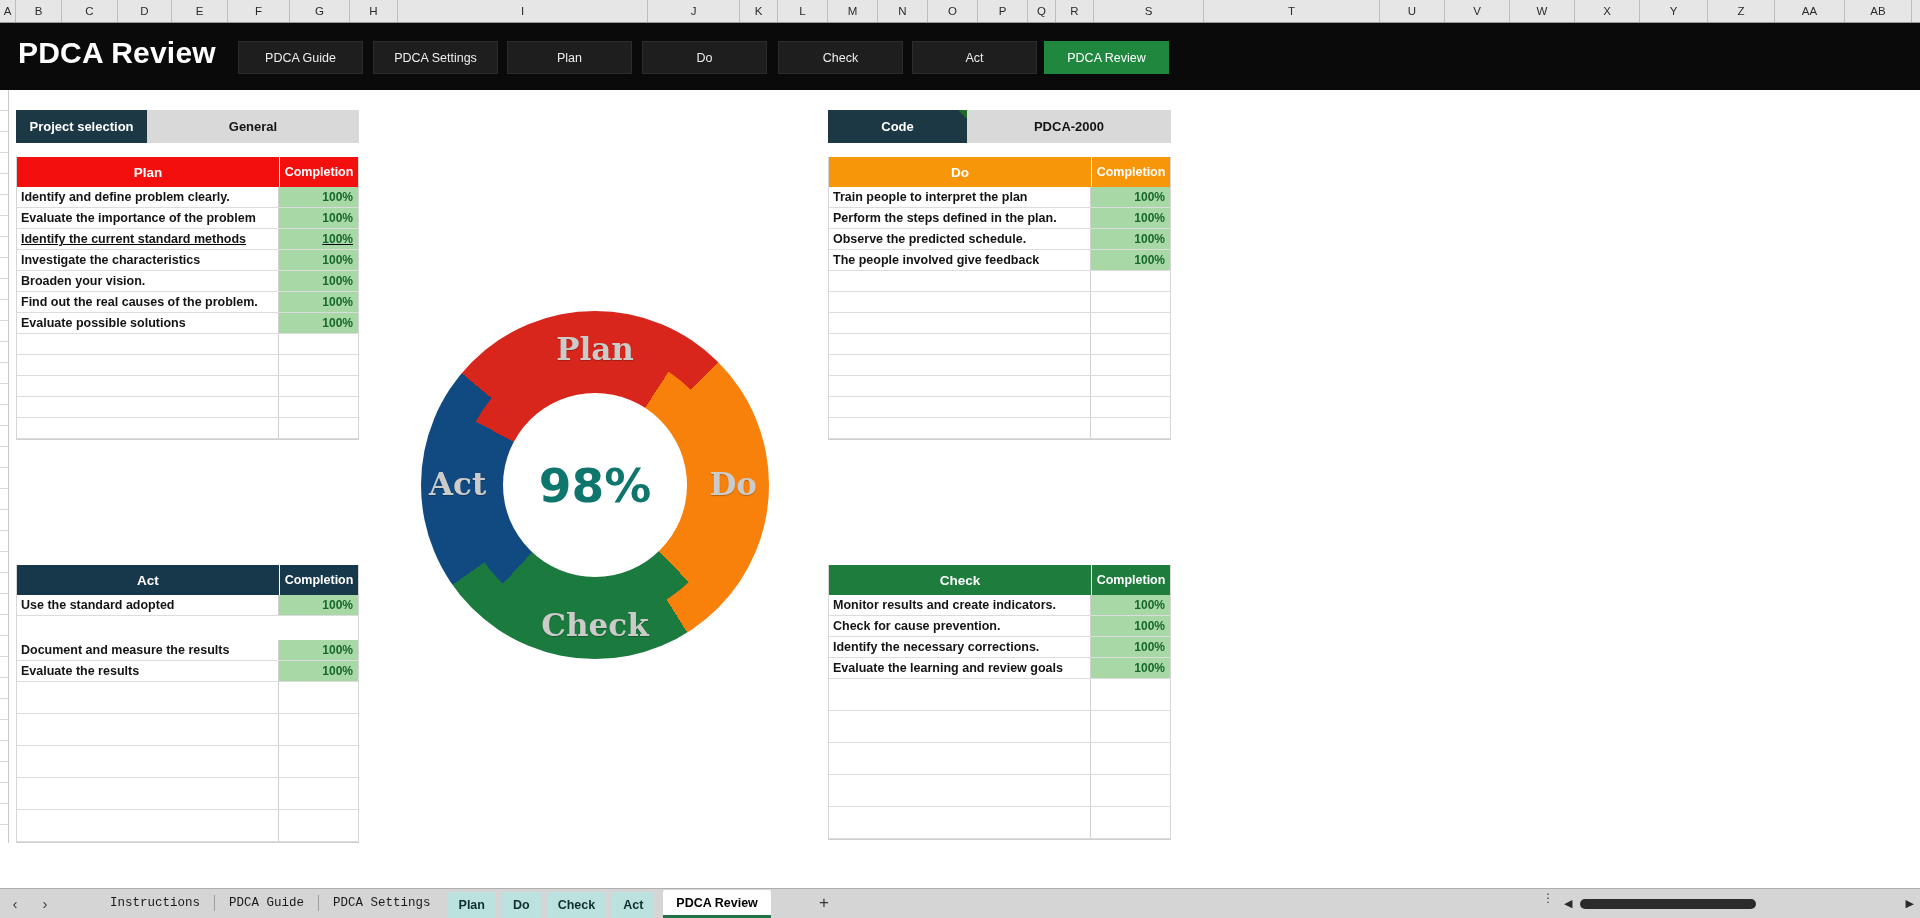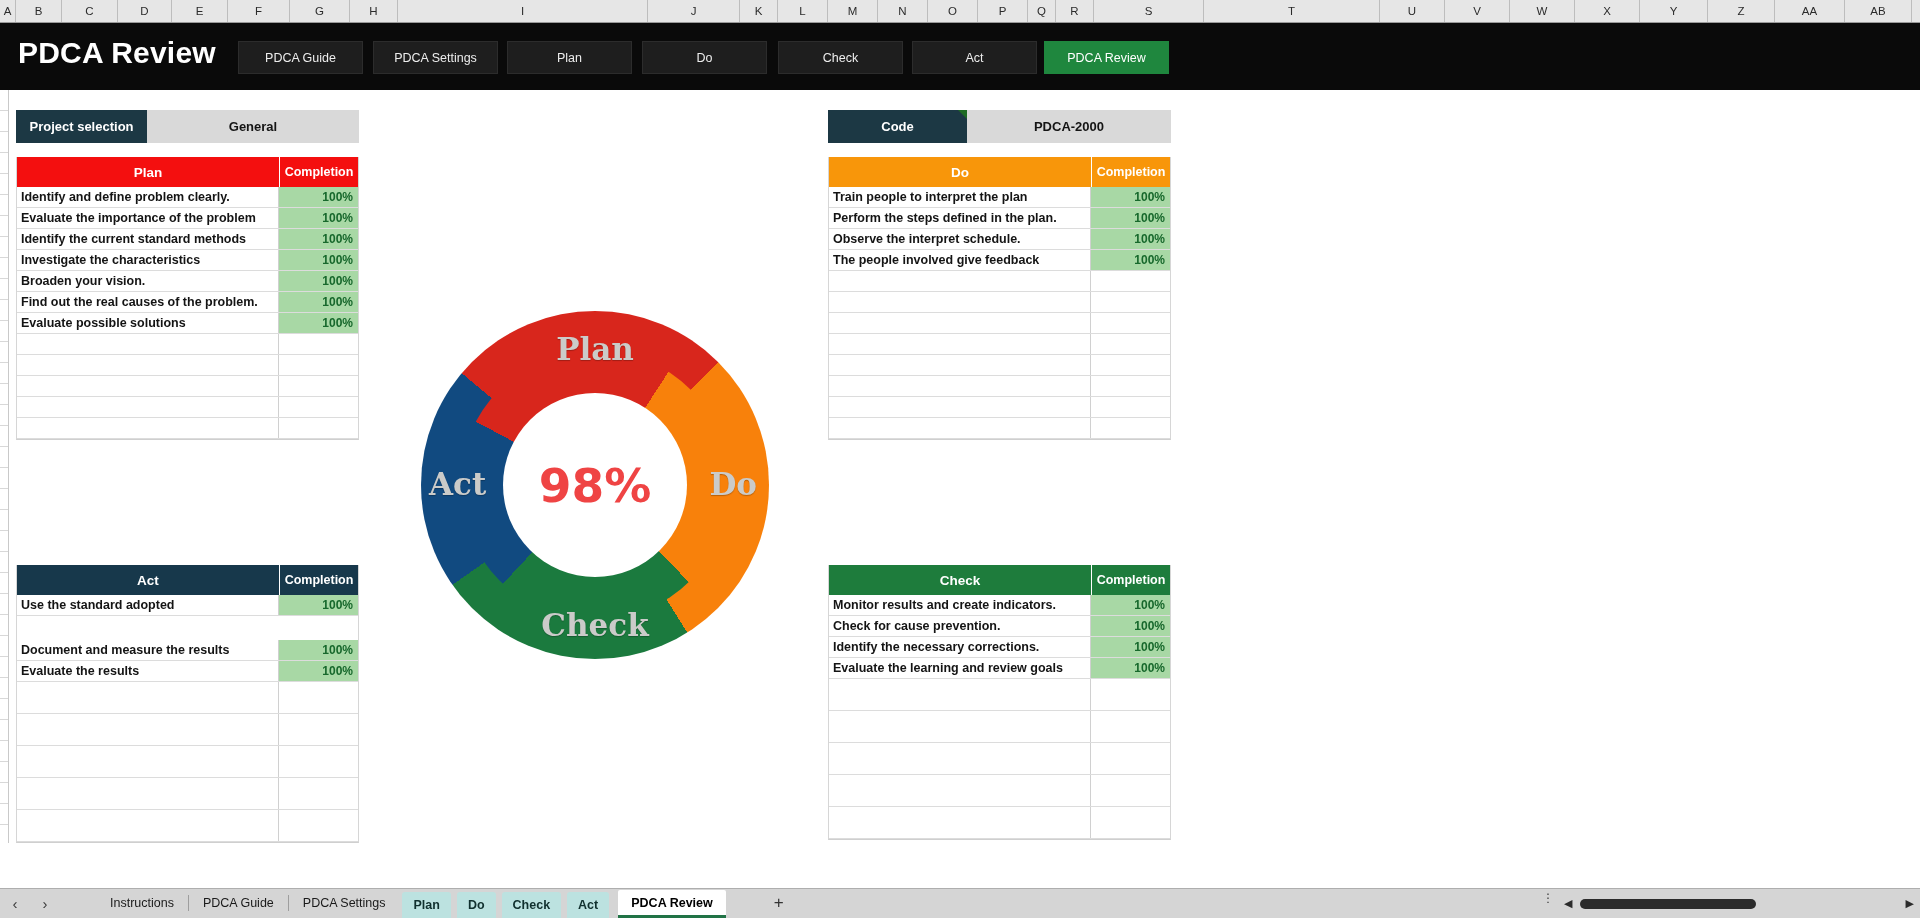--- a/index.html
+++ b/index.html
@@ -66,21 +66,21 @@
     border-right:1px solid #c9c9c9;
     background:repeating-linear-gradient(to bottom, transparent 0 20px, #d8d8d8 20px 21px); }
 
   
   #sheetbar { position:absolute; left:0; top:888px; width:1920px; height:30px;
     background:#D5D5D5; border-top:1px solid #aeaeae; display:flex; align-items:flex-end; }
   .sb-chev { width:18px; height:30px; display:flex; align-items:center; justify-content:center;
     color:#3a3a3a; font-size:15px; cursor:pointer; }
   #tabs { display:flex; align-items:flex-end; height:30px; margin-left:42px; }
   .tab-plain { padding:0 14px; font-size:12.5px; color:#1a1a1a; height:30px;
-    display:flex; align-items:center; cursor:pointer; }
+    display:flex; align-items:center; cursor:pointer;font-family:Liberation Mono, monospace; }
   .tab-div { width:1px; height:16px; background:#9e9e9e; align-self:center; }
   .tab-teal { background:#BCE2E0; height:26px; margin:0 3px; padding:0 11px;
     border-radius:3px 3px 0 0; font-size:12.5px; font-weight:600; color:#10302e;
     display:flex; align-items:center; cursor:pointer; }
   .tab-active { background:#fff; height:28px; margin:0 6px; padding:0 13px;
     font-size:12.5px; font-weight:700; color:#000; border-bottom:3px solid #217346;
     border-radius:2px 2px 0 0; display:flex; align-items:center; cursor:pointer; }
   #tab-add { margin-left:34px; font-size:17px; color:#333; height:30px; width:26px;
     display:flex; align-items:center; justify-content:center; cursor:pointer; }
   #sb-right { position:absolute; right:0; top:0; height:30px; width:400px; }
@@ -160,21 +160,21 @@
       <div class="tbl-chead">Completion</div>
     </div>
     <div class="tbl-row" style="height: 21px;">
       <div class="task">Identify and define problem clearly.</div>
       <div class="val good">100%</div>
     </div>
     <div class="tbl-row" style="height: 21px;">
       <div class="task">Evaluate the importance of the problem</div>
       <div class="val good">100%</div>
     </div>
-    <div class="tbl-row" style="height: 21px;">
+    <div class="tbl-row" style="height: 21px; text-decoration: underline;">
       <div class="task">Identify the current standard methods</div>
       <div class="val good">100%</div>
     </div>
     <div class="tbl-row" style="height: 21px;">
       <div class="task">Investigate the characteristics</div>
       <div class="val good">100%</div>
     </div>
     <div class="tbl-row" style="height: 21px;">
       <div class="task">Broaden your vision.</div>
       <div class="val good">100%</div>
@@ -215,21 +215,21 @@
     </div>
     <div class="tbl-row" style="height: 21px;">
       <div class="task">Train people to interpret the plan</div>
       <div class="val good">100%</div>
     </div>
     <div class="tbl-row" style="height: 21px;">
       <div class="task">Perform the steps defined in the plan.</div>
       <div class="val good">100%</div>
     </div>
     <div class="tbl-row" style="height: 21px;">
-      <div class="task">Observe the interpret schedule.</div>
+      <div class="task">Observe the predicted schedule.</div>
       <div class="val good">100%</div>
     </div>
     <div class="tbl-row" style="height: 21px;">
       <div class="task">The people involved give feedback</div>
       <div class="val good">100%</div>
     </div>
     <div class="tbl-row" style="height: 21px;">
       <div class="task"></div>
       <div class="val"></div>
     </div>
@@ -340,21 +340,21 @@
     <div class="tbl-row" style="height: 32px;">
       <div class="task"></div>
       <div class="val"></div>
     </div>
   </div>
 
 <div id="donut">
   <div class="ring-outer" id="ring-outer" style="background: conic-gradient(from -50deg, rgb(216, 38, 28) 0deg, rgb(216, 38, 28) 95deg, rgb(248, 129, 11) 95deg, rgb(248, 129, 11) 198deg, rgb(27, 122, 62) 198deg, rgb(27, 122, 62) 285deg, rgb(17, 74, 128) 285deg, rgb(17, 74, 128) 360deg);"></div>
   <div class="ring-inner" id="ring-inner" style="background: conic-gradient(from -62deg, rgb(216, 38, 28) 0deg, rgb(216, 38, 28) 95deg, rgb(248, 129, 11) 95deg, rgb(248, 129, 11) 198deg, rgb(27, 122, 62) 198deg, rgb(27, 122, 62) 285deg, rgb(17, 74, 128) 285deg, rgb(17, 74, 128) 360deg);"></div>
   <div class="hole">
-    <span id="center-value" style="color: #ef4444;">98%</span>
+    <span id="center-value" style="color: #0f766e;">98%</span>
   </div>
   <div id="seg-labels">
       <div class="seg-label plan" style="color: rgb(203, 203, 201);">Plan</div>
       <div class="seg-label do" style="color: rgb(203, 203, 201);">Do</div>
       <div class="seg-label check" style="color: rgb(203, 203, 201);">Check</div>
       <div class="seg-label act" style="color: rgb(203, 203, 201);">Act</div>
     </div>
 </div>
 
 <div id="sheetbar">

